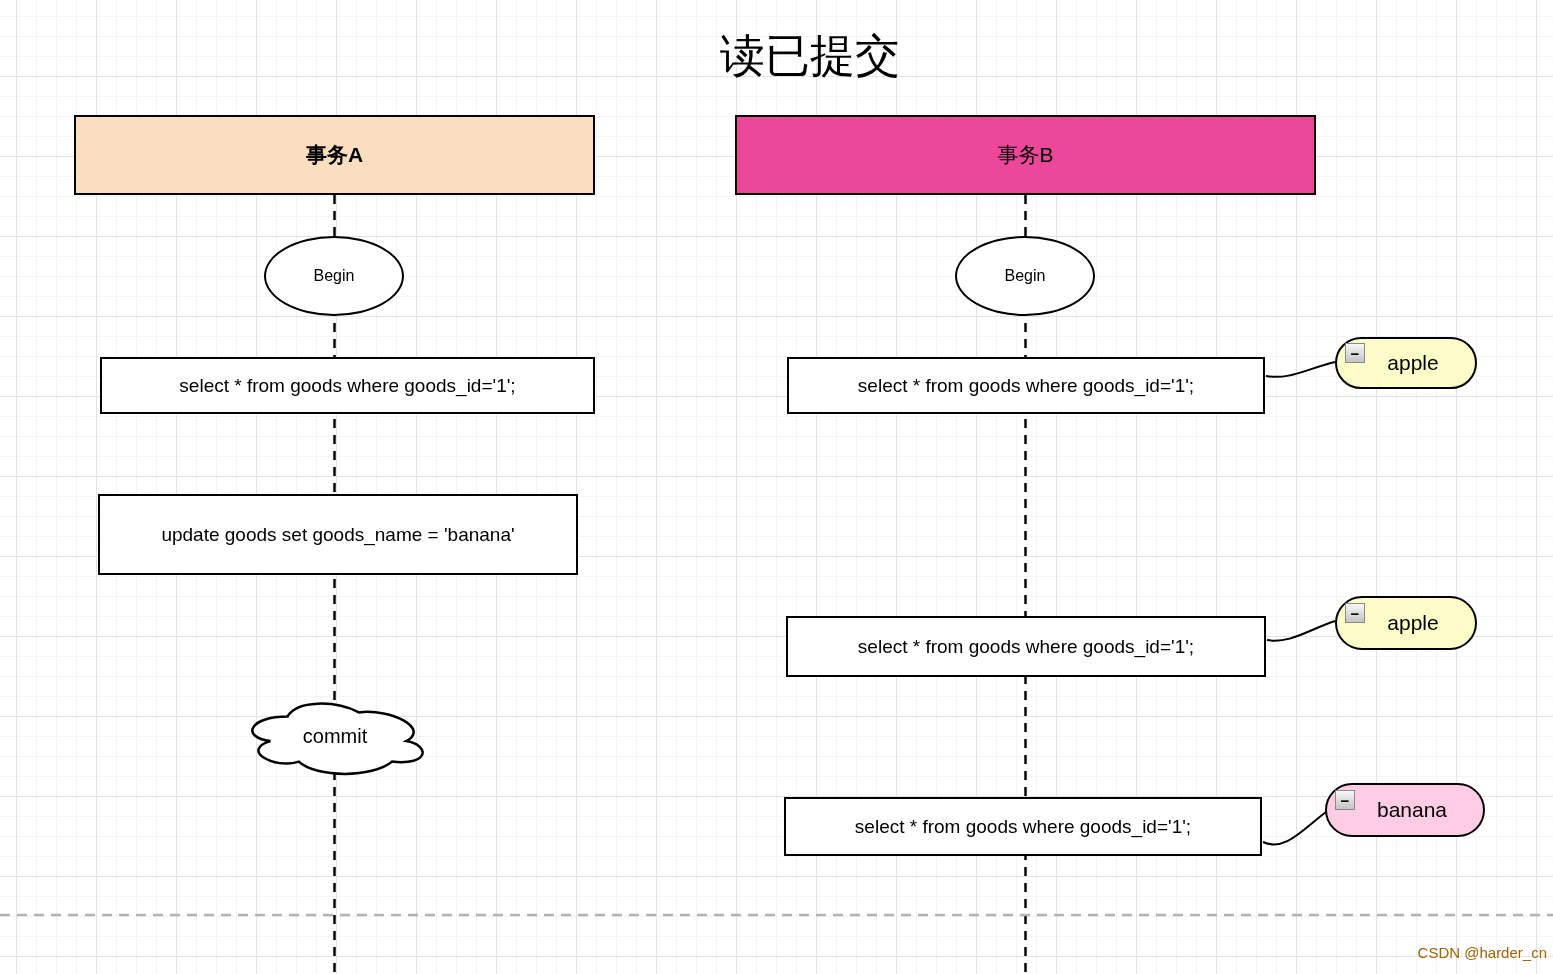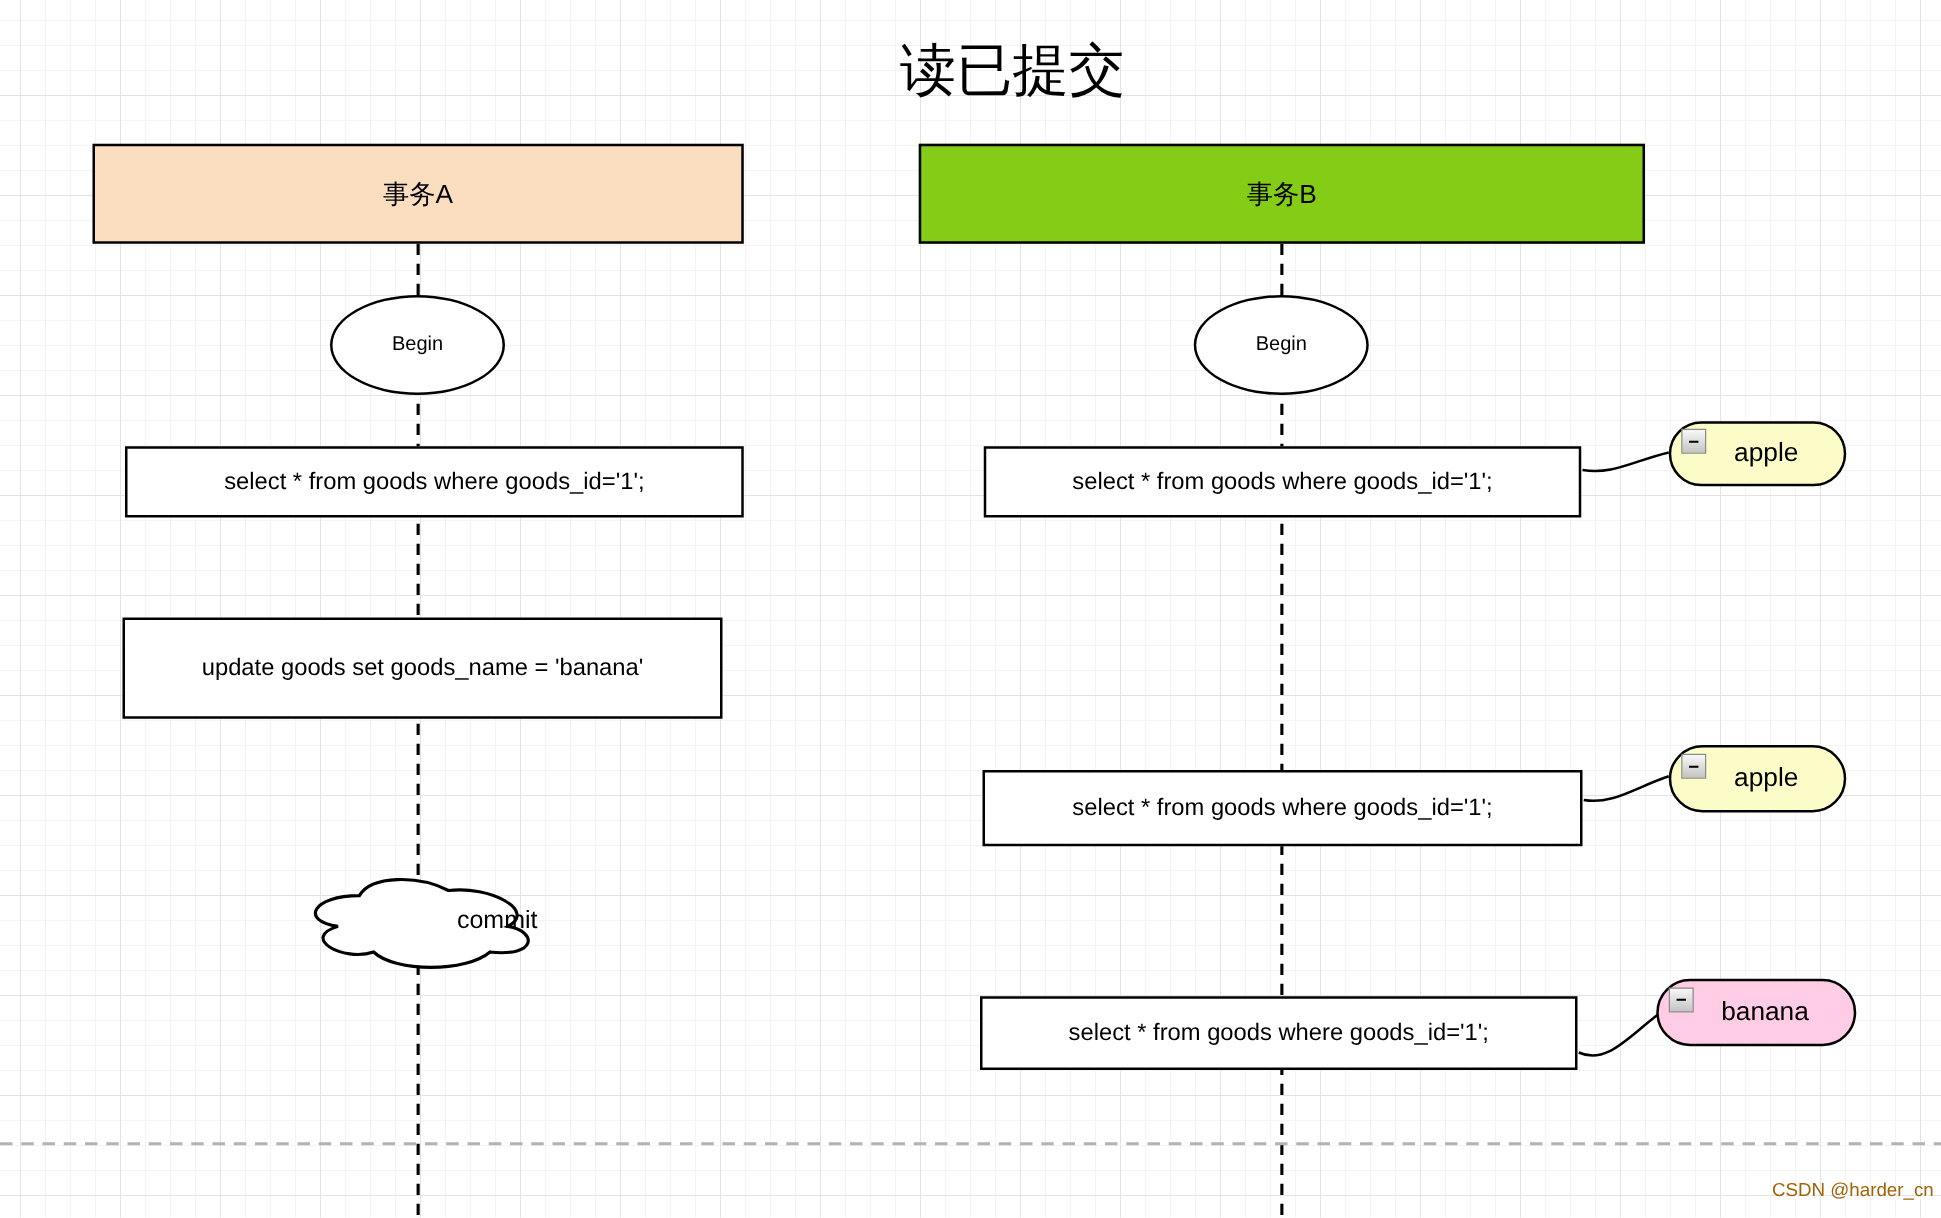--- a/index.html
+++ b/index.html
@@ -25,40 +25,40 @@
   .ellipse { border: 2px solid #000; background: #fff; border-radius: 50%; font-size: 16px; }
   .pill { border: 2px solid #000; border-radius: 27px; font-size: 21px; padding-left: 14px; }
   .collapse-btn {
     position: absolute; z-index: 4; width: 20px; height: 20px;
     border: 1px solid #8a8a8a;
     background: linear-gradient(#f8f8f8, #c4c4c4);
     display: flex; align-items: center; justify-content: center;
     font-size: 15px; font-weight: bold; line-height: 1; color: #000;
   }
   .title { position: absolute; z-index: 2; font-size: 45px; text-align: right; }
-  .commit-label { position: absolute; z-index: 4; font-size: 20px; text-align: right; }
+  .commit-label { position: absolute; z-index: 4; font-size: 20px; text-align: center; }
   .update-lines { line-height: 28px; }
   .watermark {
     position: absolute; z-index: 5; right: 6px; top: 944px;
     font-size: 15px; color: #a16207; text-shadow: 1px 1px 0 #ffffff;
   }
 </style>
 </head>
 <body>
 
 <svg id="bg-lines" width="1553" height="974">
   <line x1="334.5" y1="195" x2="334.5" y2="974" stroke="#000" stroke-width="2.5" stroke-dasharray="9 7"></line>
   <line x1="1025.5" y1="195" x2="1025.5" y2="974" stroke="#000" stroke-width="2.5" stroke-dasharray="9 7"></line>
   <line x1="0" y1="915" x2="1553" y2="915" stroke="#b3b3b3" stroke-width="2.5" stroke-dasharray="10 7"></line>
 </svg>
 
 <div class="title" style="left:450px; top:26px; width:450px;">读已提交</div>
 
-<div class="shape header-box" style="left: 74px; top: 115px; width: 521px; height: 80px; background-color: rgb(251, 222, 192);">事务A</div>
-<div class="shape header-box" style="left: 735px; top: 115px; width: 581px; height: 80px; background-color: #84cc16;">事务B</div>
+<div class="shape header-box" style="left: 74px; top: 115px; width: 521px; height: 80px; background-color: rgb(251, 222, 192); font-weight: bold;">事务A</div>
+<div class="shape header-box" style="left: 735px; top: 115px; width: 581px; height: 80px; background-color: #ec4899;">事务B</div>
 
 <div class="shape ellipse" style="left:264px; top:236px; width:140px; height:80px;">Begin</div>
 <div class="shape node-box" style="left:100px; top:357px; width:495px; height:57px;">select * from goods where goods_id='1';</div>
 <div class="shape node-box" style="left:98px; top:494px; width:480px; height:81px;">
   <div class="update-lines">
     <div>update goods set goods_name = 'banana'</div>
   </div>
 </div>
 <div class="commit-label" style="left:240px; top:725px; width:190px;">commit</div>
 

